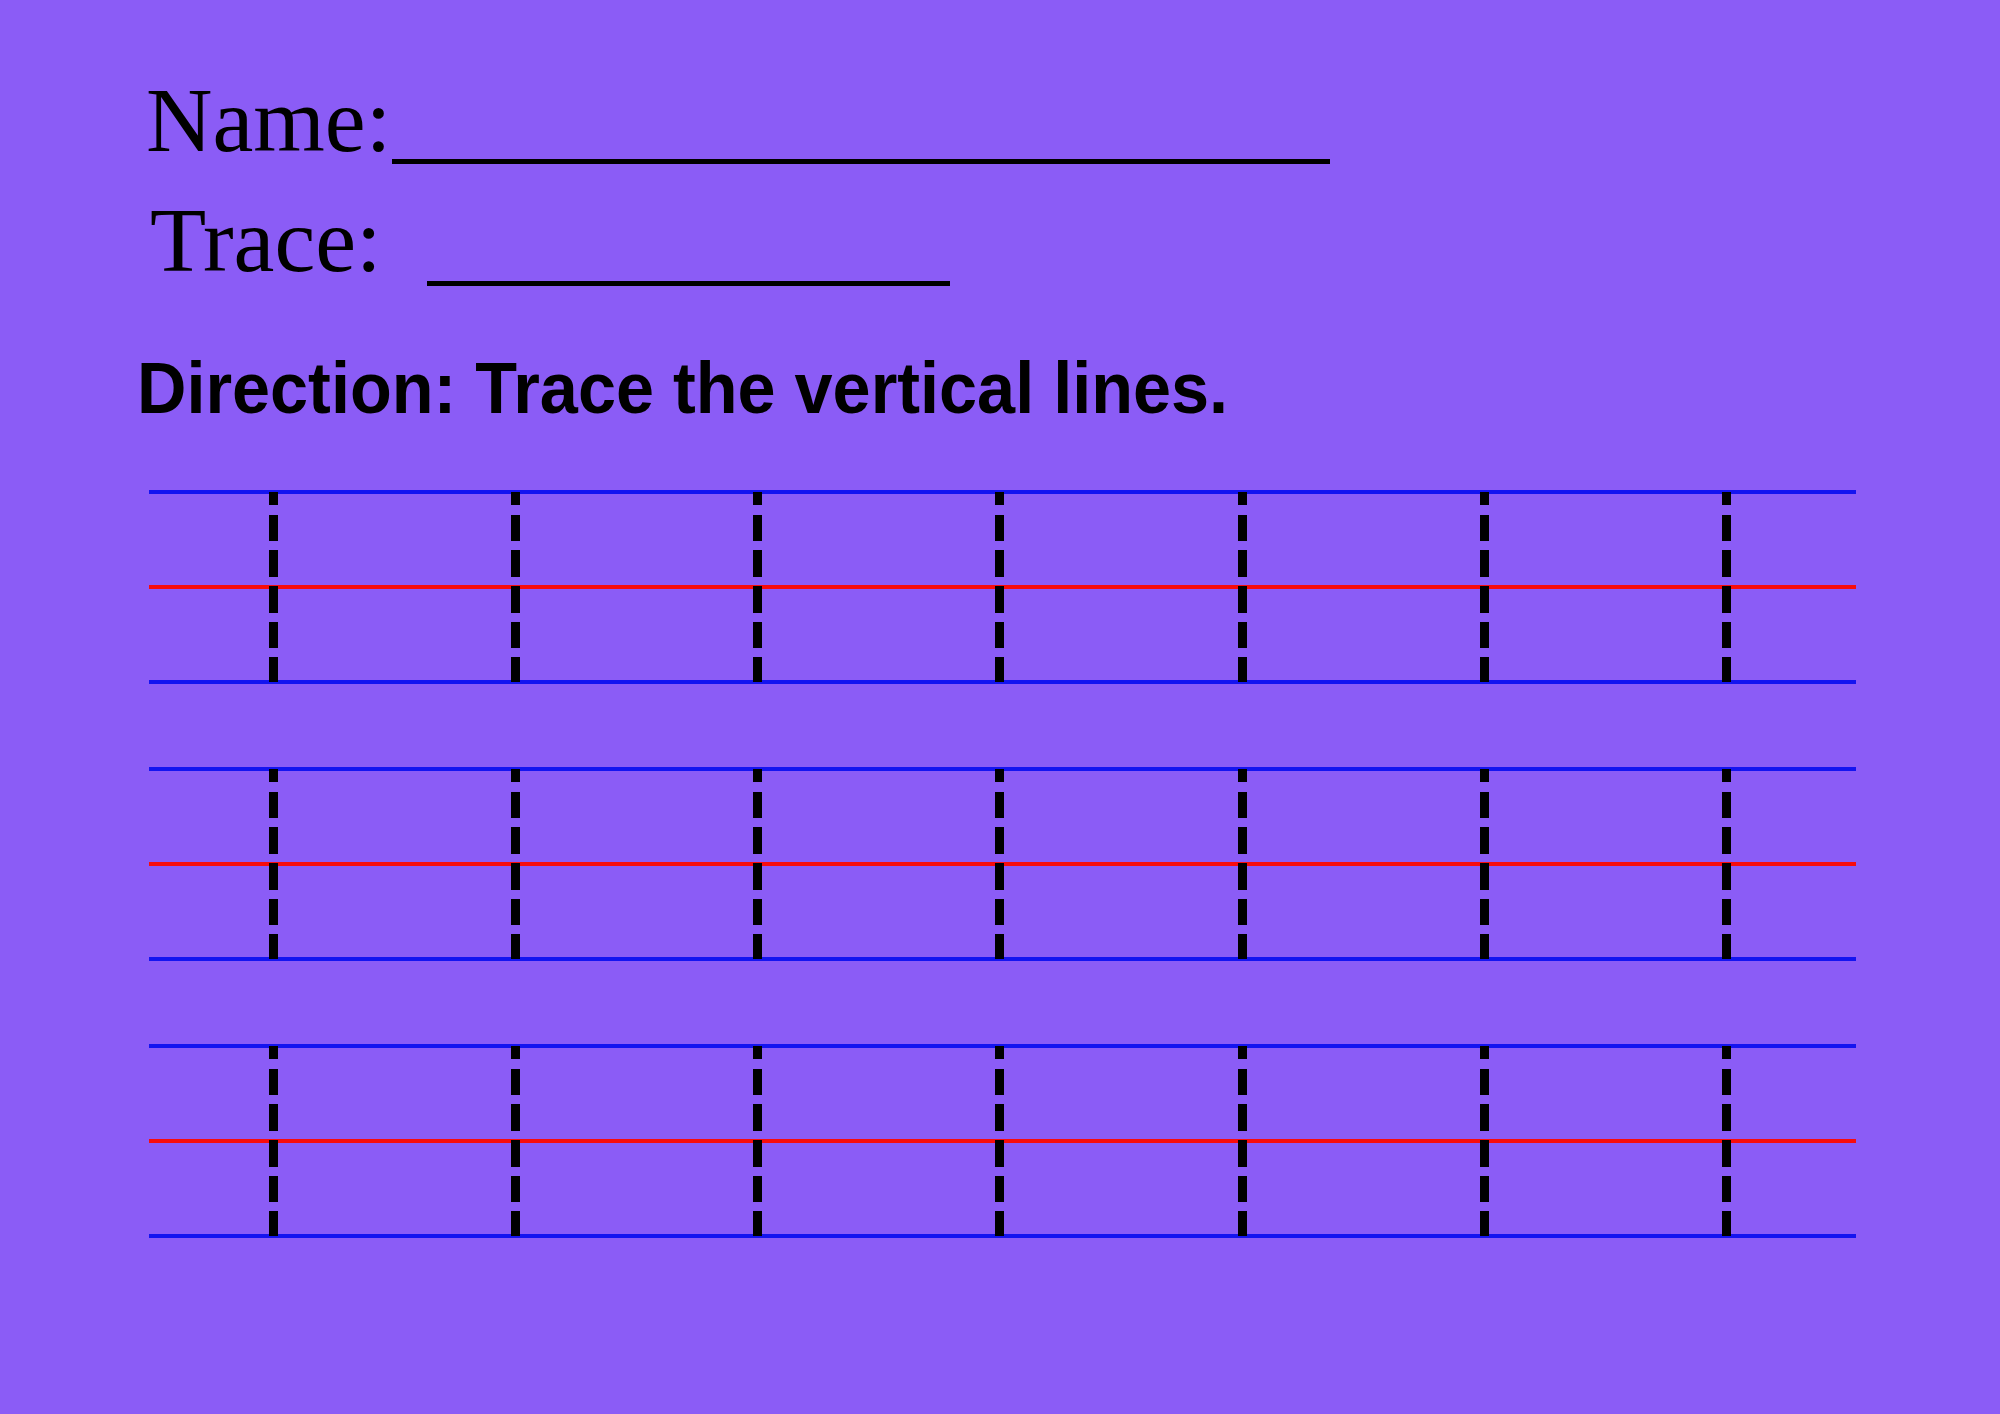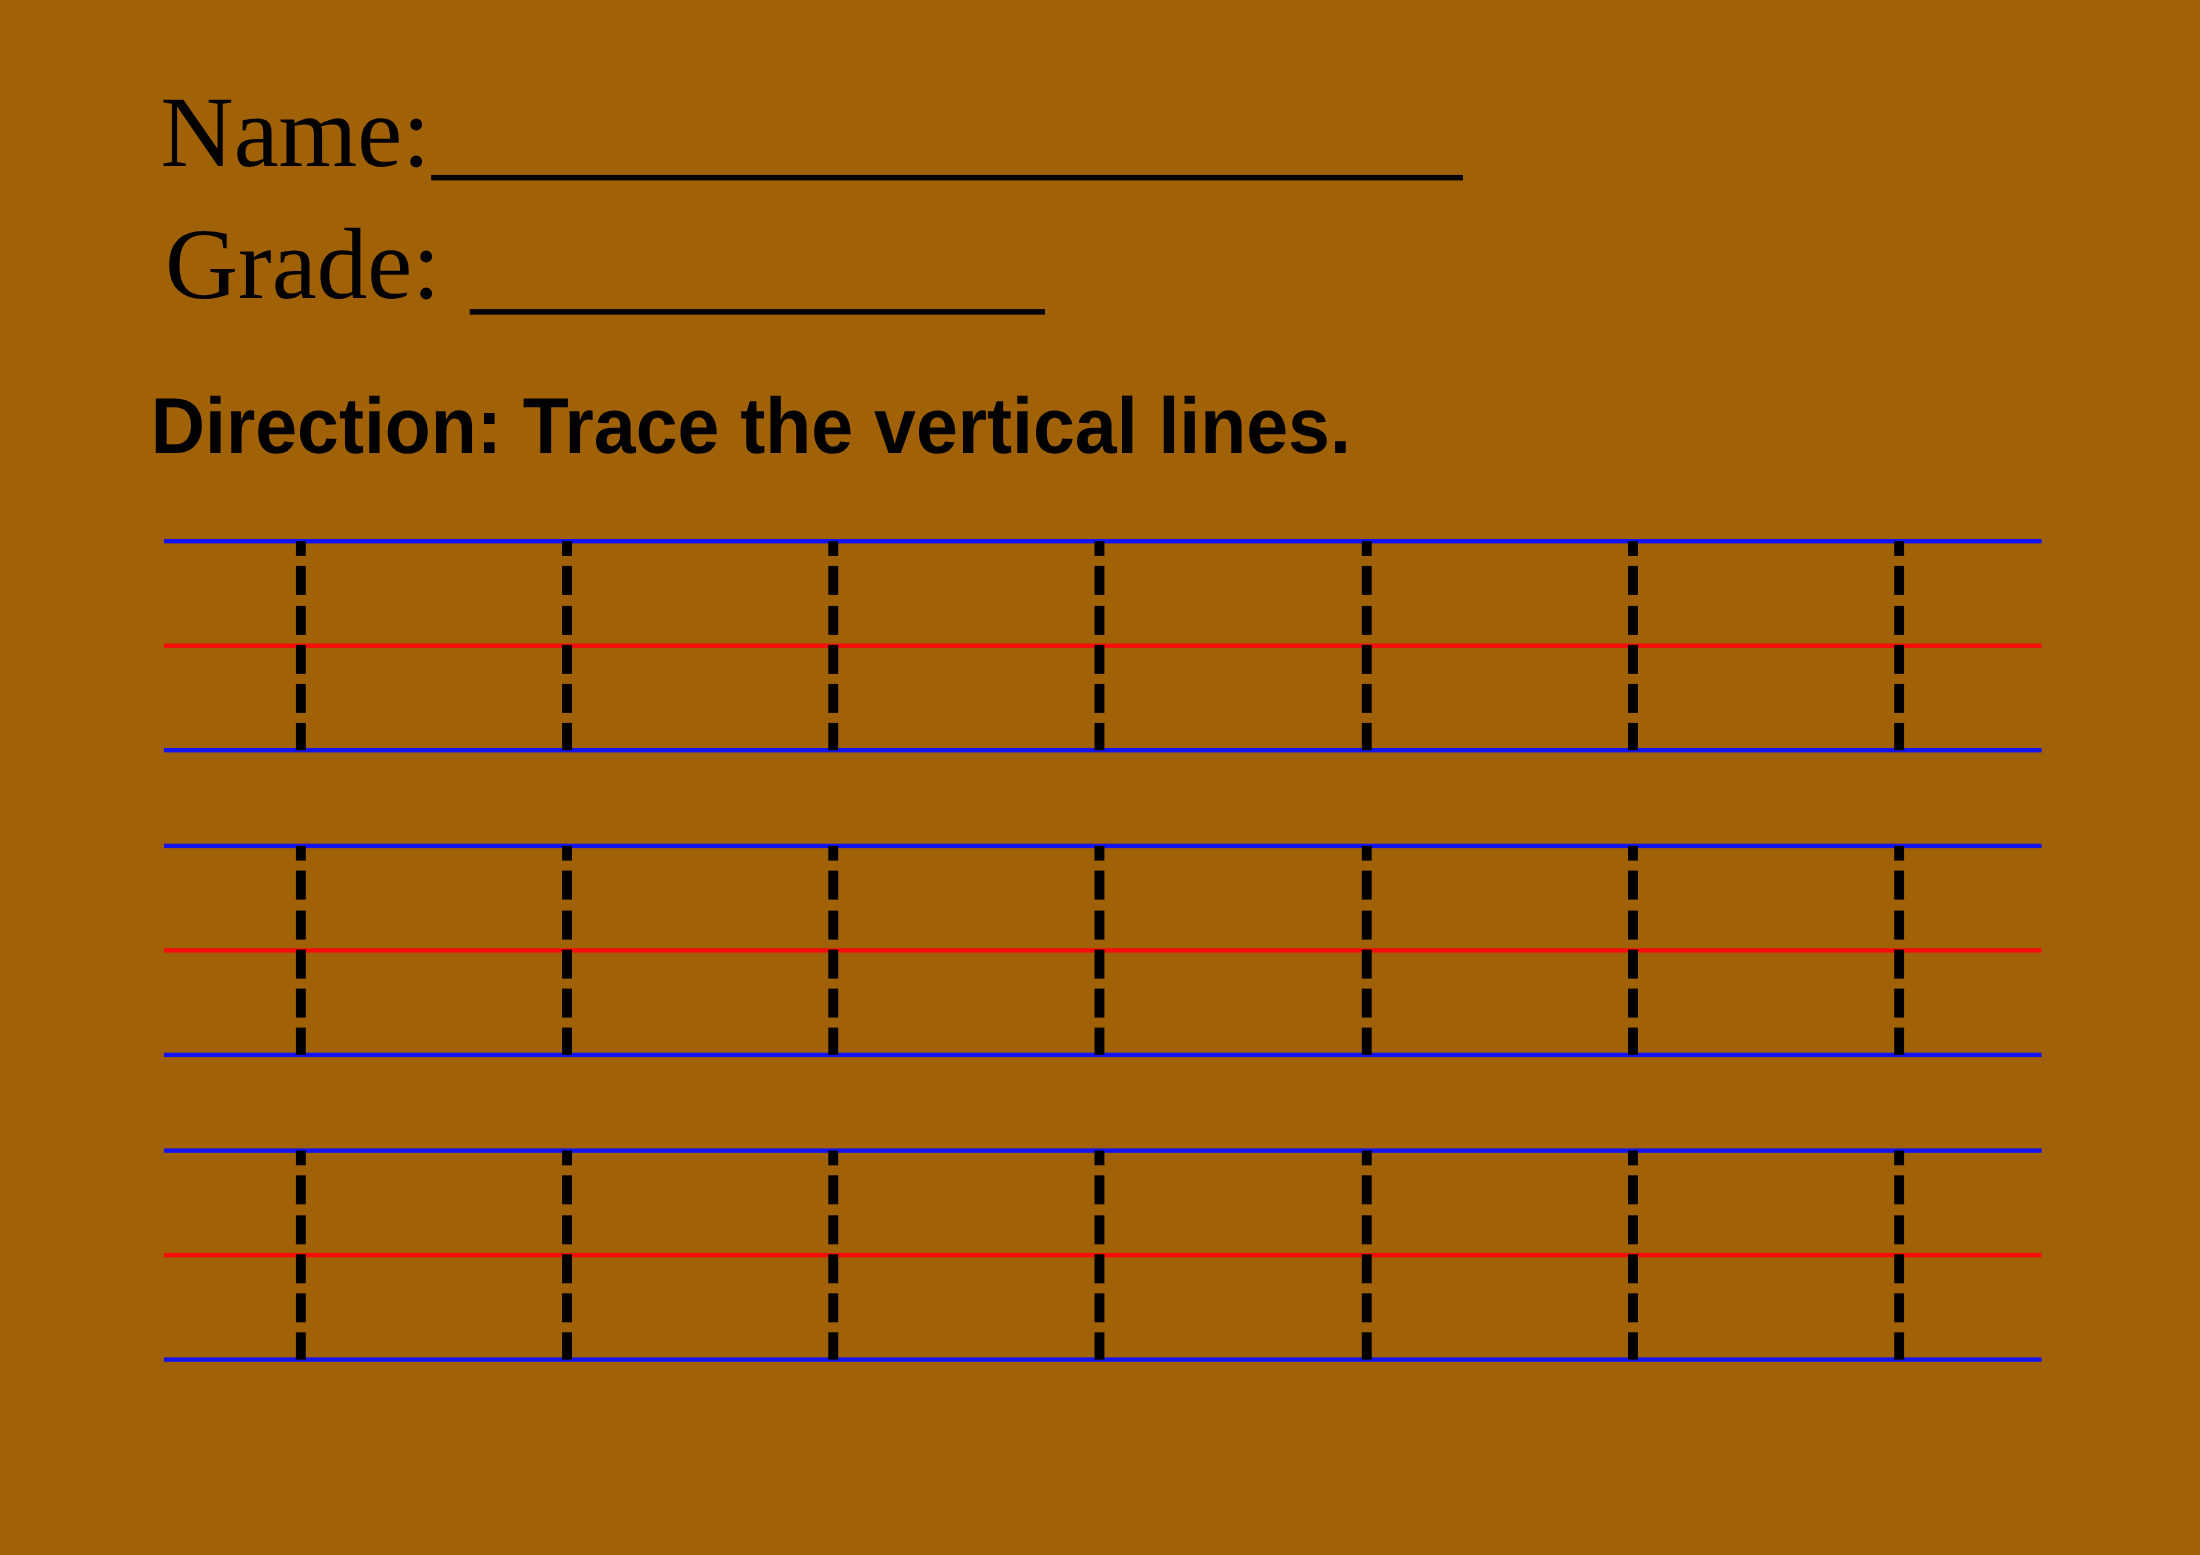--- a/index.html
+++ b/index.html
@@ -5,21 +5,21 @@
   html, body {
     margin: 0;
     padding: 0;
     background: #ffffff;
     font-family: "Liberation Sans", sans-serif;
   }
   .page {
     position: relative;
     width: 2000px;
     height: 1414px;
-    background: #a16207;
+    background: #8b5cf6;
     overflow: hidden;
   }
 
   
   .name-label {
     position: absolute;
     left: 146px;
     top: 74px;
     font-family: "Liberation Serif", serif;
     font-size: 92px;
@@ -115,21 +115,21 @@
   .d7 { left: 1573px; }
 </style>
 </head>
 <body>
 
 <div class="page">
 
   <div class="name-label">Name:</div>
   <div class="name-blank"></div>
 
-  <div class="grade-label">Grade:</div>
+  <div class="grade-label">Trace:</div>
   <div class="grade-blank"></div>
 
   <div class="direction-text">Direction: Trace the vertical lines.</div>
 
   <div class="row row-1">
     <div class="guide-line guide-blue line-top"></div>
     <div class="guide-line guide-red line-middle"></div>
     <div class="guide-line guide-blue line-bottom"></div>
     <div class="dash d1"></div>
     <div class="dash d2"></div>

